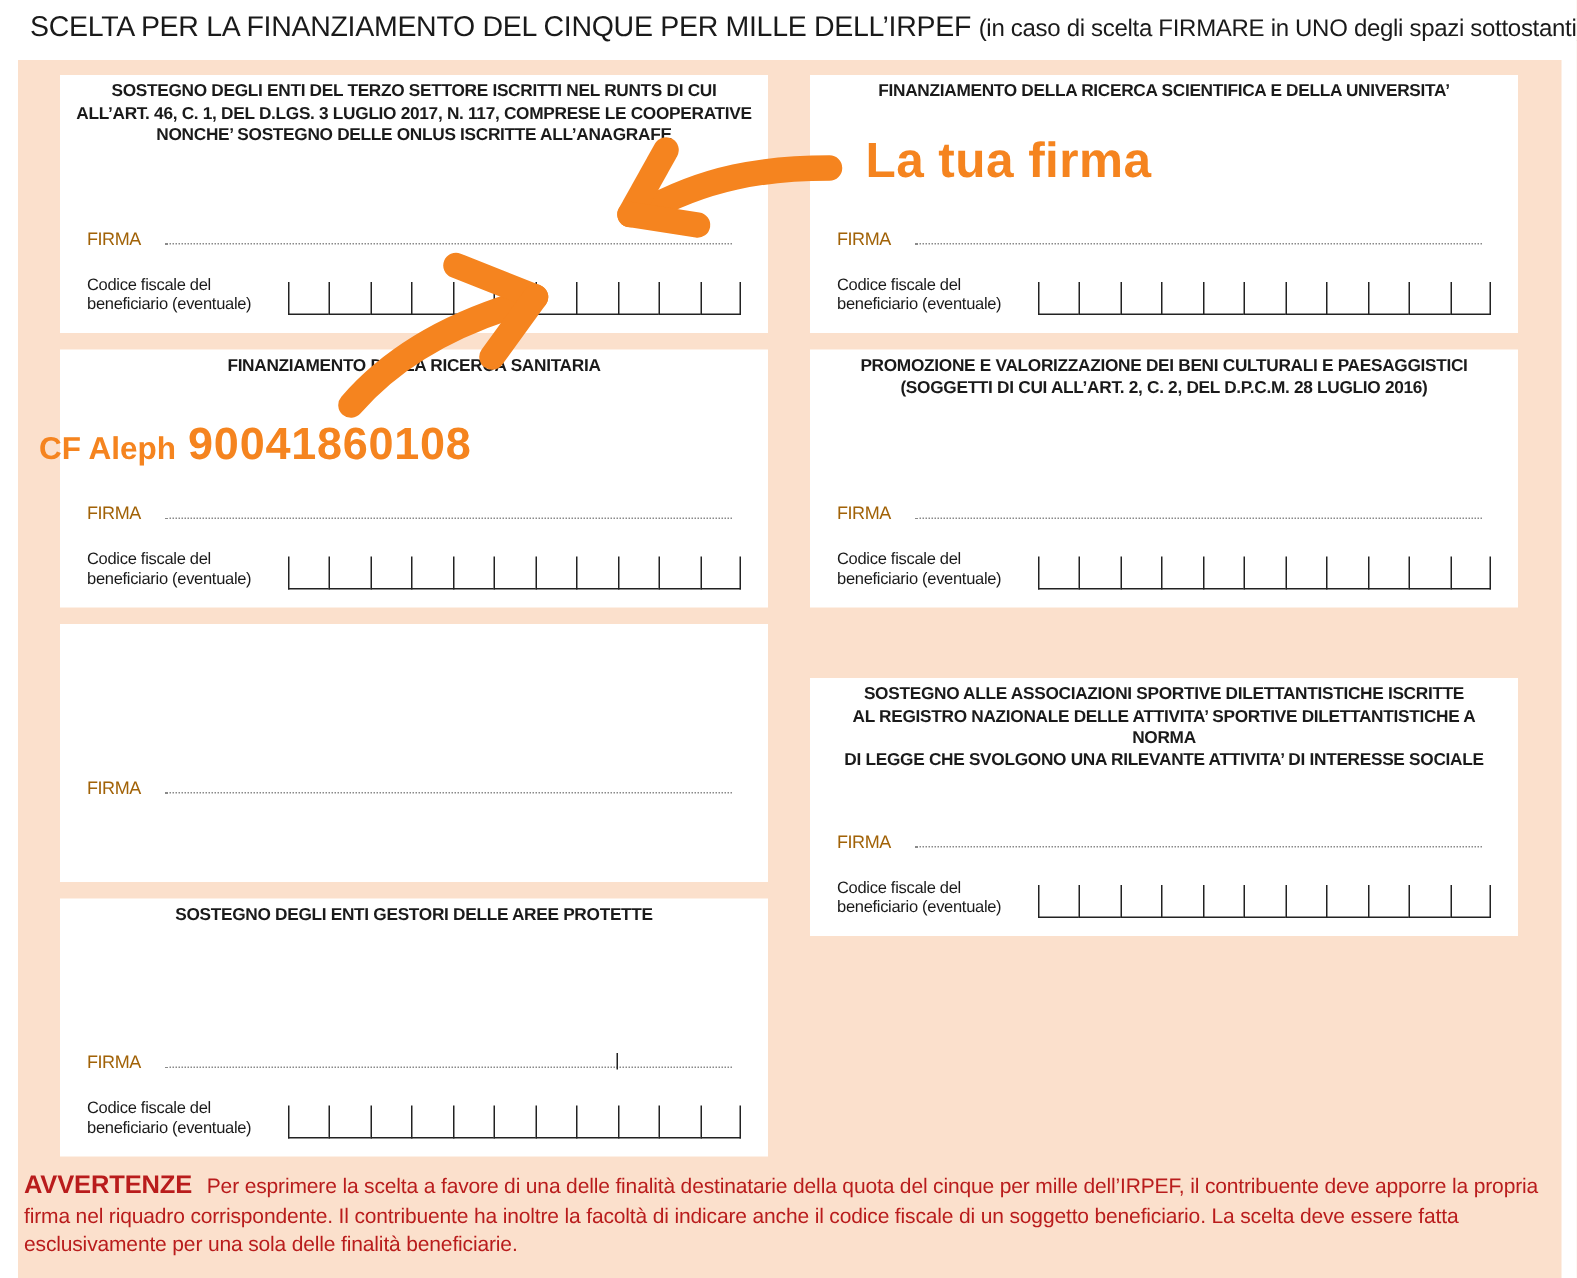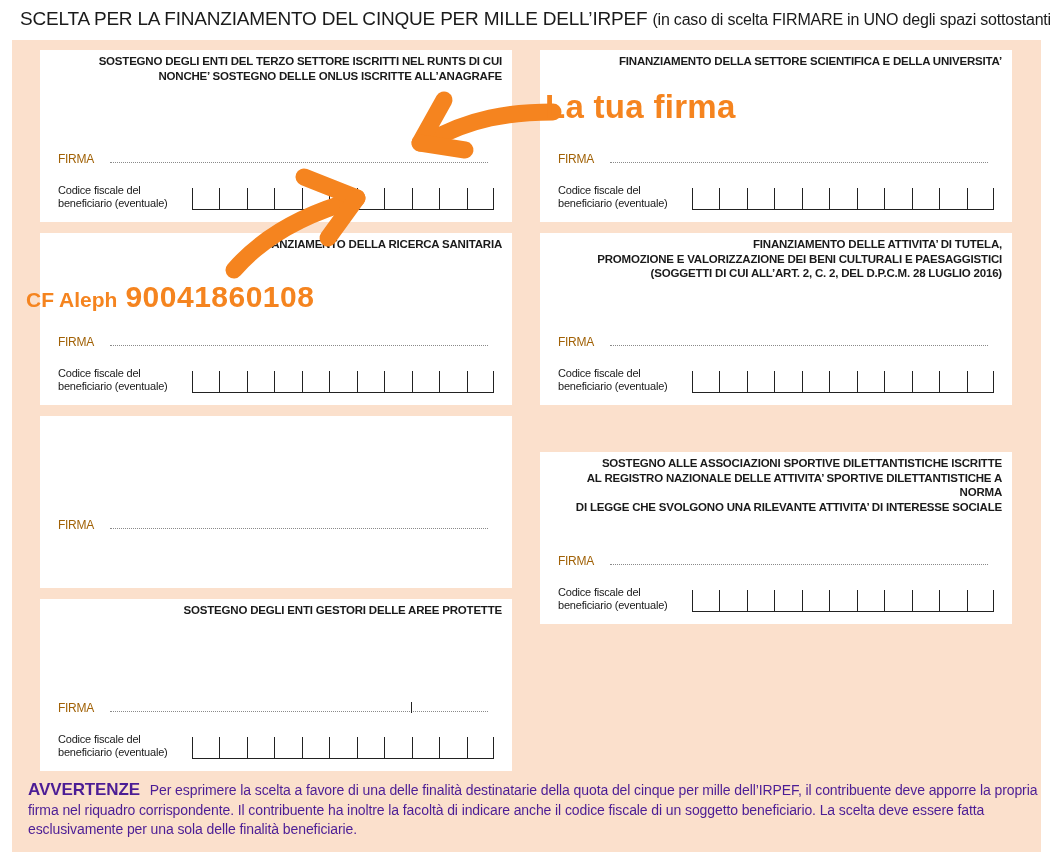--- a/index.html
+++ b/index.html
@@ -16,21 +16,21 @@
   .panel {
     position: absolute; left: 12px; top: 40px; width: 1029px; height: 812px;
     background: #fbe0cc;
   }
 
   .card {
     position: absolute; background: #ffffff; width: 472px; height: 172px;
   }
   .card-title {
     position: absolute; left: 0; right: 0; top: 4px;
-    text-align: right; font-size: 11.5px; line-height: 14.5px;
+    text-align: center; font-size: 11.5px; line-height: 14.5px;
     font-weight: bold; letter-spacing: -0.2px; color: #1a1a1a;
     padding: 0 10px;
   }
   .card-title span { display: block; }
 
   .firma-row {
     position: absolute; left: 18px; right: 24px; height: 16px;
     display: flex; align-items: flex-end;
   }
   .firma-label { font-size: 12px; letter-spacing: -0.3px; width: 52px; color: #a16207; }
@@ -45,48 +45,49 @@
   .cf-row { position: absolute; left: 18px; right: 18px; height: 28px; display: flex; align-items: flex-end; justify-content: flex-end; }
   .cf-label { font-size: 11px; line-height: 13px; width: 134px; color: #1a1a1a; letter-spacing: -0.2px; }
   .cf-boxes { display: flex; align-items: flex-end; height: 24px; }
   .cf-box {
     width: 27.5px; height: 22px;
     border-left: 1px solid #222; border-bottom: 1px solid #222;
   }
   .cf-box.last { border-right: 1px solid #222; }
 
   .warning {
-    position: absolute; left: 28px; top: 780px; width: 1012px;
-    font-size: 14px; line-height: 19.5px; color: #4c1d95; letter-spacing: -0.1px;
+    position: absolute; left: 16px; top: 780px; width: 1012px;
+    font-size: 14px; line-height: 19.5px; color: #b91c1c; letter-spacing: -0.1px;
   }
   .warning .label { font-weight: bold; font-size: 17px; margin-right: 6px; }
 
   .annot {
     position: absolute; color: #f5841f; font-weight: bold; white-space: nowrap;
   }
-  .annot-firma { left: 545px; top: 88px; font-size: 33px; letter-spacing: 0.3px; }
+  .annot-firma { left: 577px; top: 88px; font-size: 33px; letter-spacing: 0.3px; }
   .annot-cf { left: 26px; top: 280px; }
   .annot-cf .cf-prefix { font-size: 21px; margin-right: 8px; margin-top: 19px; }
   .annot-cf .cf-value { font-size: 30px; letter-spacing: 0.5px; }
 
   .arrows { position: absolute; left: 0; top: 0; width: 1051px; height: 852px; pointer-events: none; }
 </style>
 </head>
 <body>
 
 <div class="page-title">
   <span class="main">SCELTA PER LA FINANZIAMENTO DEL CINQUE PER MILLE DELL’IRPEF</span>
   <span class="sub">(in caso di scelta FIRMARE in UNO degli spazi sottostanti)</span>
 </div>
 
 <div class="panel"></div>
 
 <div class="card" style="left:40px; top:50px;">
   <div class="card-title">
     <span>SOSTEGNO DEGLI ENTI DEL TERZO SETTORE ISCRITTI NEL RUNTS DI CUI</span>
+    <span>ALL’ART. 46, C. 1, DEL D.LGS. 3 LUGLIO 2017, N. 117, COMPRESE LE COOPERATIVE</span>
     <span>NONCHE’ SOSTEGNO DELLE ONLUS ISCRITTE ALL’ANAGRAFE</span>
   </div>
   <div class="firma-row" style="top:100px;">
     <span class="firma-label">FIRMA</span>
     <span class="firma-line"></span>
   </div>
   <div class="cf-row" style="top:132px;">
     <div class="cf-label">
       <div>Codice fiscale del</div>
         <div>beneficiario (eventuale)</div>
@@ -102,21 +103,21 @@
         <div class="cf-box"></div>
         <div class="cf-box"></div>
         <div class="cf-box"></div>
         <div class="cf-box last"></div>
     </div>
   </div>
 </div>
 
 <div class="card" style="left:540px; top:50px;">
   <div class="card-title">
-    <span>FINANZIAMENTO DELLA SETTORE SCIENTIFICA E DELLA UNIVERSITA’</span>
+    <span>FINANZIAMENTO DELLA RICERCA SCIENTIFICA E DELLA UNIVERSITA’</span>
   </div>
   <div class="firma-row" style="top:100px;">
     <span class="firma-label">FIRMA</span>
     <span class="firma-line"></span>
   </div>
   <div class="cf-row" style="top:132px;">
     <div class="cf-label">
       <div>Codice fiscale del</div>
         <div>beneficiario (eventuale)</div>
     </div>
@@ -160,21 +161,20 @@
         <div class="cf-box"></div>
         <div class="cf-box"></div>
         <div class="cf-box"></div>
         <div class="cf-box last"></div>
     </div>
   </div>
 </div>
 
 <div class="card" style="left:540px; top:233px;">
   <div class="card-title">
-    <span>FINANZIAMENTO DELLE ATTIVITA’ DI TUTELA,</span>
     <span>PROMOZIONE E VALORIZZAZIONE DEI BENI CULTURALI E PAESAGGISTICI</span>
     <span>(SOGGETTI DI CUI ALL’ART. 2, C. 2, DEL D.P.C.M. 28 LUGLIO 2016)</span>
   </div>
   <div class="firma-row" style="top:100px;">
     <span class="firma-label">FIRMA</span>
     <span class="firma-line"></span>
   </div>
   <div class="cf-row" style="top:132px;">
     <div class="cf-label">
       <div>Codice fiscale del</div>

